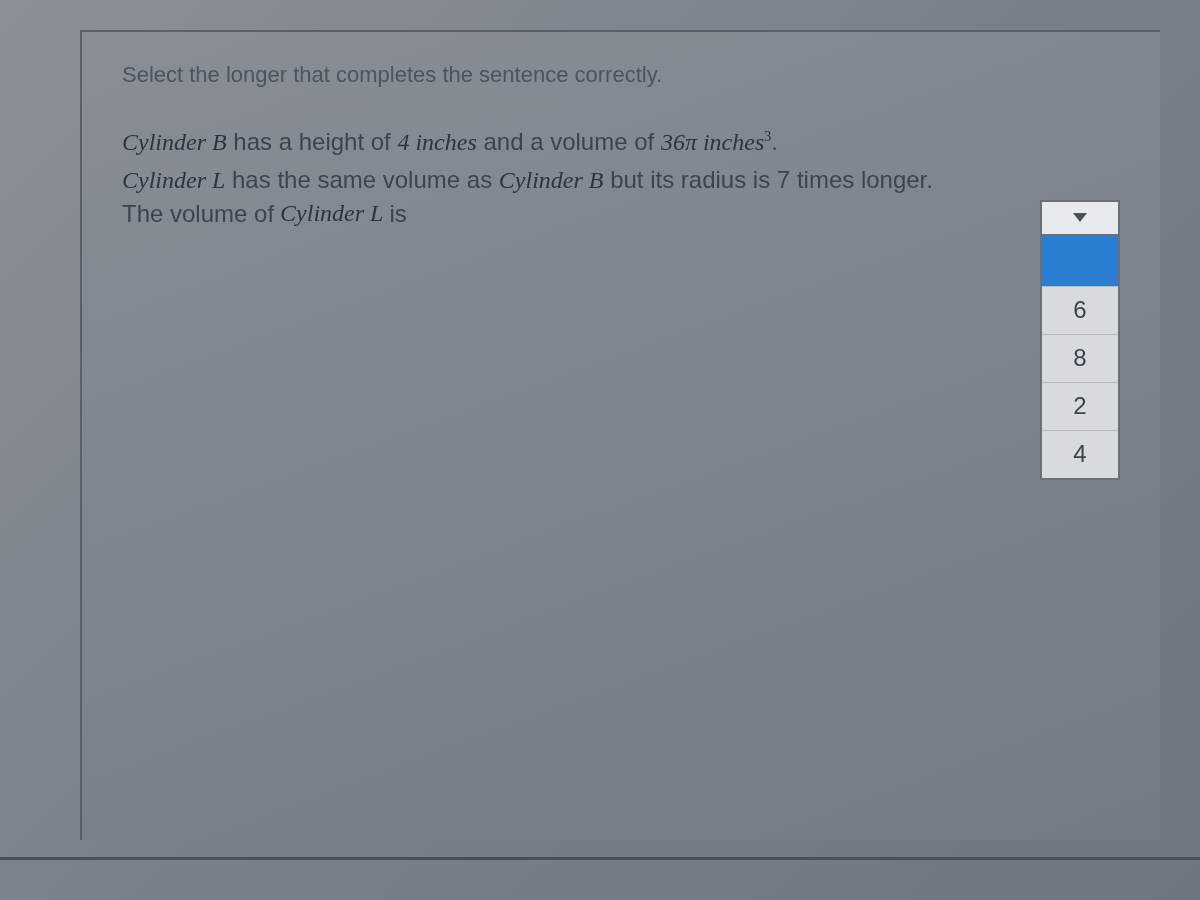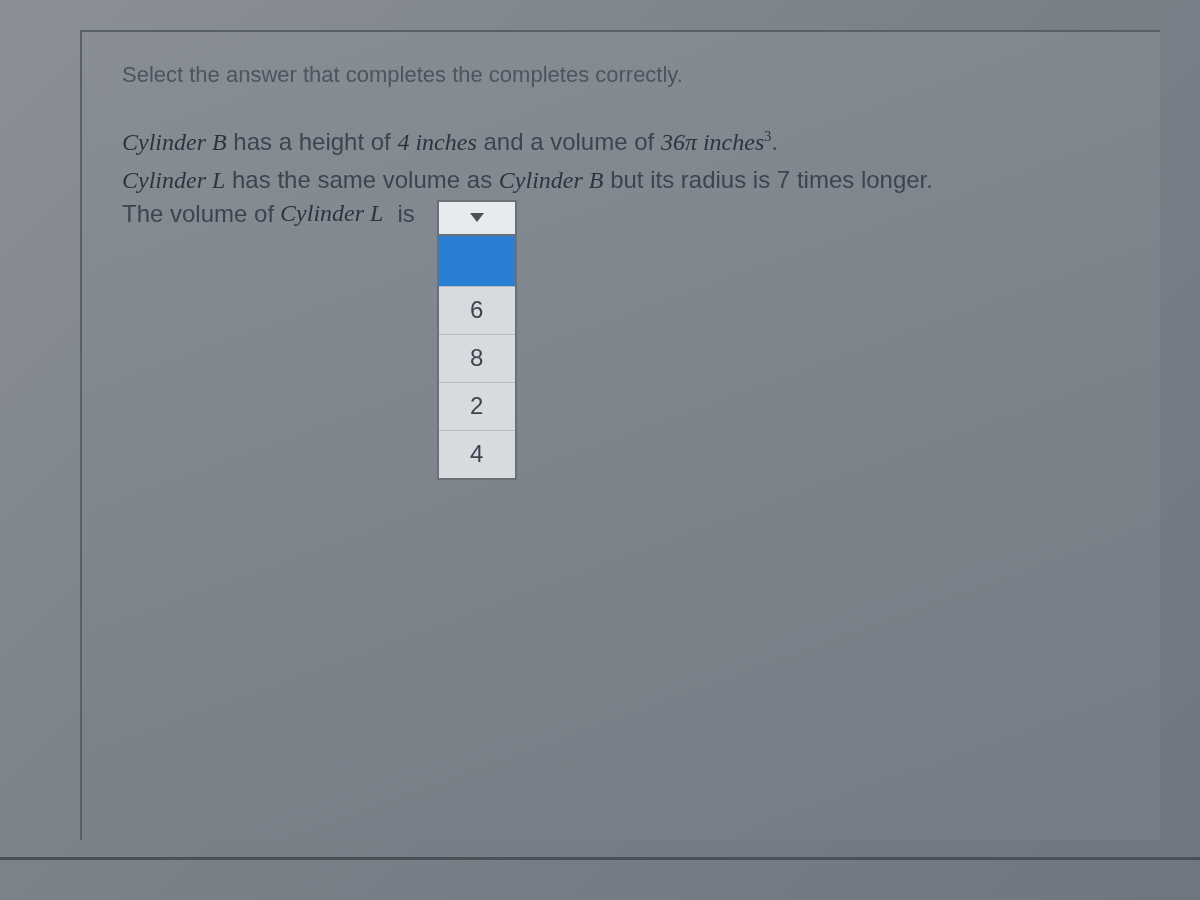--- a/index.html
+++ b/index.html
@@ -54,20 +54,21 @@
       font-style: normal;
     }
     .question-line {
       color: #3a4550;
       font-size: 24px;
       font-family: Arial, sans-serif;
       display: flex;
       align-items: flex-start;
       gap: 22px;
       flex-wrap: wrap;
+      justify-content: space-between;
     }
     .question-part {
       display: inline-flex;
       align-items: center;
     }
     .dropdown-container {
       display: inline-flex;
       flex-direction: column;
       position: relative;
       vertical-align: top;
@@ -130,33 +131,33 @@
       left: 0;
       right: 0;
       height: 3px;
       background: #4a5058;
     }
   </style>
 </head>
 <body>
 
 <div class="content-area">
-  <div class="instruction">Select the answer that completes the completes correctly.</div>
+  <div class="instruction">Select the longer that completes the sentence correctly.</div>
 
   <div class="problem-text">
     <span class="math-term">Cylinder B</span><span> has a height of </span><span class="math-value">4 inches</span><span> and a volume of </span><span class="math-value">36π inches</span><span class="math-value superscript">3</span><span>.</span>
     <br>
     <span class="math-term">Cylinder L</span><span> has the same volume as </span><span class="math-term">Cylinder B</span><span> but its radius is 7 times longer.</span>
   </div>
 
   <div class="question-line">
     <span class="question-part">
       <span>The volume of </span>
       <span class="math-term" style="margin-left:6px;">Cylinder L</span>
-      <span style="margin-left:14px;"> is</span>
+      <span style="margin-left:6px;"> is</span>
     </span>
 
     <span class="dropdown-container">
       <span class="dropdown-trigger">
         <span class="chevron"></span>
       </span>
       <span class="dropdown-list">
         <span class="dropdown-option selected">
             <span></span>
           </span>

